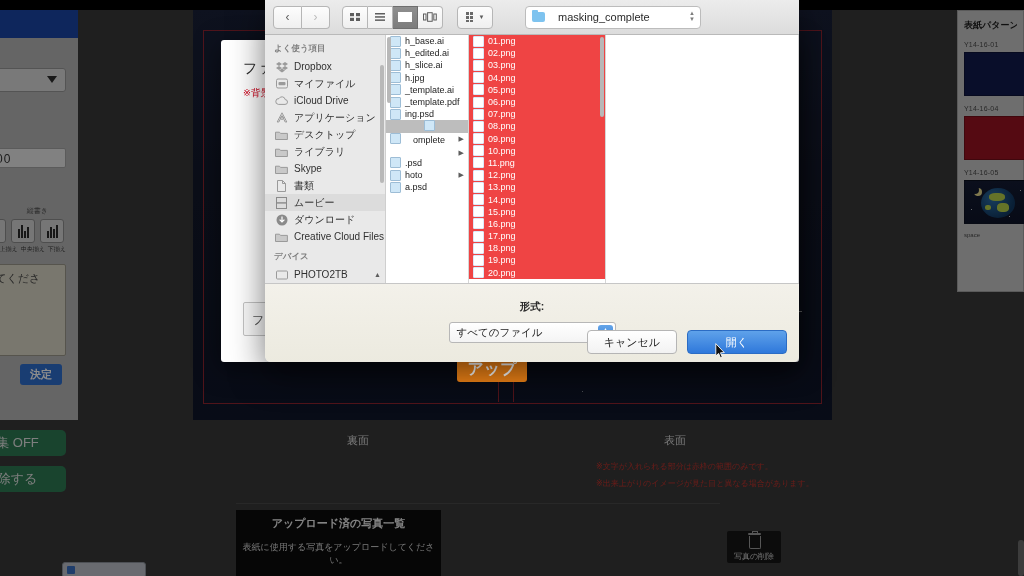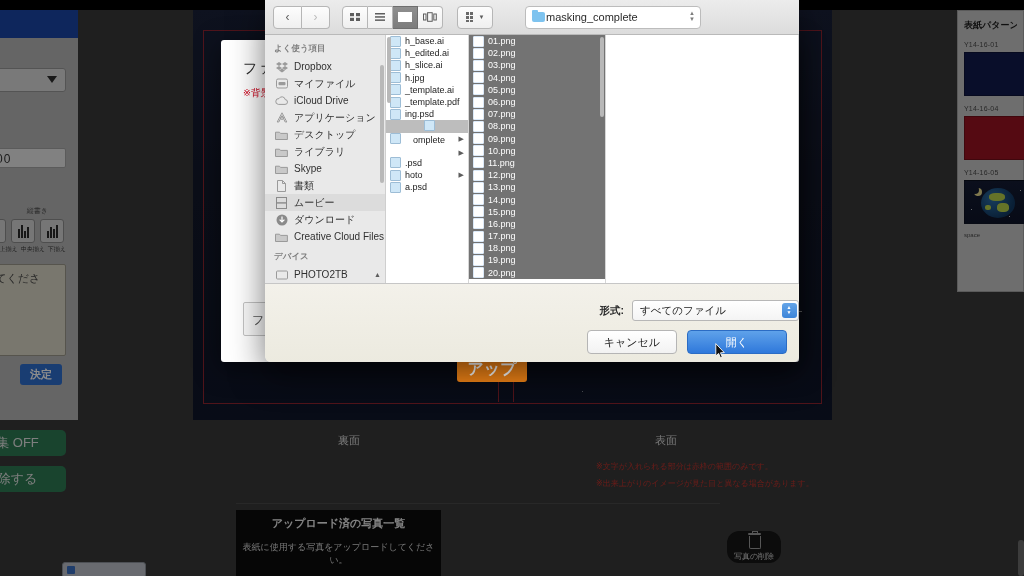--- a/index.html
+++ b/index.html
@@ -59,35 +59,35 @@
   }
   .star-big{position:absolute;width:2px;height:2px;background:#fff;border-radius:50%;
     box-shadow:0 0 4px 2px rgba(255,255,255,.75);}
   .star-big::before,.star-big::after{content:"";position:absolute;background:rgba(255,255,255,.75);}
   .star-big::before{left:-7px;top:.5px;width:16px;height:1px;}
   .star-big::after{top:-7px;left:.5px;width:1px;height:16px;}
   .guide{position:absolute;border:1px solid rgba(170,40,50,.85);}
   .spine{position:absolute;border-left:1px solid rgba(170,40,50,.85);border-right:1px solid rgba(170,40,50,.85);}
   .ph{position:absolute;background:rgba(255,255,255,.13);}
 
-  .face-label{position:absolute;font-size:11px;color:#d8d8d8;}
+  .face-label{position:absolute;font-size:11px;color:#d8d8d8;margin-left:9px;}
   #label-back{left:338px;top:433px;}
   #label-front{left:655px;top:433px;}
   .note{position:absolute;font-size:8px;color:#c2322c;white-space:nowrap;}
   #note-1{left:596px;top:461px;}
   #note-2{left:596px;top:478px;}
 
   
   .photos-panel{position:absolute;left:236px;top:503px;width:484px;height:73px;background:#3a3a3a;border-top:1px solid #4a4a4a;}
   .photos-black{position:absolute;left:0;top:6px;width:205px;height:67px;background:#0b0b0b;}
   .photos-title{position:absolute;left:0;top:12px;width:205px;text-align:center;font-size:11px;font-weight:bold;color:#efefef;}
   .photos-sub{position:absolute;left:0;top:37px;width:205px;text-align:center;font-size:9px;color:#d6d6d6;}
   .photos-choose{position:absolute;left:62px;top:562px;width:82px;height:14px;background:#bfc4cc;border:1px solid #8d939c;border-radius:3px;}
   .photos-choose .mini{position:absolute;left:4px;top:3px;width:8px;height:8px;background:#3a6fc4;border-radius:1px;}
-  .del-photo{position:absolute;left:727px;top:531px;width:54px;height:32px;background:#161616;border-radius:12px;display:flex;flex-direction:column;align-items:center;justify-content:center;gap:3px;}
+  .del-photo{position:absolute;left:727px;top:531px;width:54px;height:32px;background:#161616;border-radius:2px;display:flex;flex-direction:column;align-items:center;justify-content:center;gap:3px;}
   .del-label{font-size:8px;color:#cfcfcf;}
   .trash{width:13px;height:15px;position:relative;}
   .trash .lid{position:absolute;left:0;top:0;width:13px;height:2px;background:#9d9d9d;border-radius:1px;}
   .trash .hdl{position:absolute;left:4.5px;top:-2px;width:4px;height:2px;border:1px solid #9d9d9d;border-bottom:none;}
   .trash .can{position:absolute;left:1.5px;top:3px;width:10px;height:12px;border:1px solid #9d9d9d;border-top:none;border-radius:0 0 2px 2px;}
   .scroll-right{position:absolute;right:0;top:540px;width:6px;height:36px;background:#6e6e6e;border-radius:3px;}
 
   
   .right-panel{position:absolute;left:957px;top:10px;width:67px;height:282px;background:#c9c9c9;border:1px solid #a4a4a4;box-sizing:border-box;padding:8px 6px;}
   .rp-title{font-size:9px;font-weight:bold;color:#1d1d1d;white-space:nowrap;overflow:hidden;}
@@ -129,21 +129,21 @@
   .viewgrp{display:flex;margin-left:6px;}
   .vbtn{width:24px;height:21px;background:linear-gradient(180deg,#fdfdfd,#efefef);border:1px solid #b6b6b6;border-left:none;
     display:flex;align-items:center;justify-content:center;}
   .vbtn:first-child{border-left:1px solid #b6b6b6;border-radius:4px 0 0 4px;}
   .vbtn:last-child{border-radius:0 4px 4px 0;}
   .vbtn.on{background:linear-gradient(180deg,#8f8f8f,#7c7c7c);border-color:#6e6e6e;}
   .vbtn.on svg *{fill:#fff;stroke:#fff;}
   .grpbtn{margin-left:8px;width:34px;height:21px;background:linear-gradient(180deg,#fdfdfd,#efefef);border:1px solid #b6b6b6;border-radius:4px;
     display:flex;align-items:center;justify-content:center;gap:2px;}
   .pathctl{margin-left:26px;width:162px;height:21px;background:#fff;border:1px solid #bcbcbc;border-radius:4px;
-    display:flex;align-items:center;gap:1px;padding:0 6px;position:relative;}
+    display:flex;align-items:center;gap:13px;padding:0 6px;position:relative;}
   .pathctl .fld{width:13px;height:10px;background:#7ec3ef;border-radius:1px 2px 2px 2px;position:relative;flex:none;}
   .pathctl .fld::before{content:"";position:absolute;left:0;top:-2.5px;width:6px;height:3px;background:#7ec3ef;border-radius:1px 1px 0 0;}
   .pathctl .nm{font-size:11px;color:#2a2a2a;white-space:nowrap;overflow:hidden;}
   .stepper{position:absolute;right:5px;top:3px;display:flex;flex-direction:column;gap:1px;color:#7d7d7d;font-size:6px;line-height:6px;}
   .search{margin-left:22px;width:158px;height:20px;background:#fff;border:1px solid #bcbcbc;border-radius:10px;
     display:flex;align-items:center;justify-content:center;gap:5px;}
   .search .mag{width:7px;height:7px;border:1.4px solid #8d8d8d;border-radius:50%;position:relative;}
   .search .mag::after{content:"";position:absolute;right:-3.5px;bottom:-2.5px;width:4px;height:1.4px;background:#8d8d8d;transform:rotate(45deg);}
   .search .ph{font-size:10px;color:#a2a2a2;}
 
@@ -153,29 +153,29 @@
   .side-item{height:17px;display:flex;align-items:center;gap:6px;padding-left:10px;font-size:10px;color:#303030;}
   .side-item.sel{background:#dcdcdc;}
   .side-ico{width:13px;height:13px;flex:none;display:flex;align-items:center;justify-content:center;}
   .side-scroll{position:absolute;right:1px;top:30px;width:4px;height:118px;background:#b8b8b8;border-radius:2px;}
 
   .col{border-right:1px solid #d6d6d6;position:relative;overflow:hidden;background:#fff;}
   .col1{width:82px;}
   .col2{width:136px;}
   .col3{flex:1;}
   .row{height:12.2px;display:flex;align-items:center;gap:4px;padding-left:4px;font-size:9px;color:#1c1c1c;white-space:nowrap;}
-  .row.sel{background:#737373;color:#fff;align-items:center;}
+  .row.sel{background:#ef4444;color:#fff;align-items:center;}
   .row.gray{background:#bdbdbd;color:#1c1c1c;flex-direction:column;}
   .fico{width:9px;height:9px;flex:none;background:#cfe7f7;border:1px solid #9dbdd6;border-radius:1px;}
   .row.sel .fico{background:#fff;border-color:#dbe9f8;}
   .arrow{margin-left:auto;margin-right:4px;font-size:7px;color:#5d5d5d;}
   .col-scroll{position:absolute;width:4px;background:#b8b8b8;border-radius:2px;}
 
   .fd-foot{height:80px;background:linear-gradient(180deg,#f3f1ea,#eceadf);border-top:1px solid #c6c6c6;position:relative;}
-  .fmt-row{position:absolute;left:0;top:16px;width:100%;display:flex;align-items:center;justify-content:flex-end;gap:8px;}
+  .fmt-row{position:absolute;left:0;top:16px;width:100%;display:flex;align-items:center;justify-content:flex-start;gap:8px;flex-direction:column;}
   .fmt-label{font-size:10.5px;color:#2b2b2b;font-weight:bold;}
   .fmt-select{width:158px;height:19px;background:linear-gradient(180deg,#fff,#f4f4f4);border:1px solid #b7b7b7;border-radius:3px;
     position:relative;display:flex;align-items:center;padding-left:7px;font-size:10.5px;color:#1c1c1c;}
   .fmt-select .stepbox{position:absolute;right:1.5px;top:1.5px;width:15px;height:15px;background:linear-gradient(180deg,#63a4e8,#3d84d8);border-radius:3px;
     display:flex;flex-direction:column;align-items:center;justify-content:center;gap:1px;color:#fff;font-size:5px;line-height:5px;}
   .btn-row{position:absolute;right:12px;bottom:10px;display:flex;gap:10px;}
   .btn{height:22px;border-radius:4px;font-size:11px;display:flex;align-items:center;justify-content:center;padding:0 16px;}
   .btn-cancel{background:linear-gradient(180deg,#fff,#f2f2f2);border:1px solid #b5b5b5;color:#1d1d1d;}
   .btn-open{background:linear-gradient(180deg,#5fa2ea,#2f78db);border:1px solid #2b6cc4;color:#fff;min-width:66px;}
   .cursor{position:absolute;left:715px;top:343px;width:11px;height:16px;pointer-events:none;}

